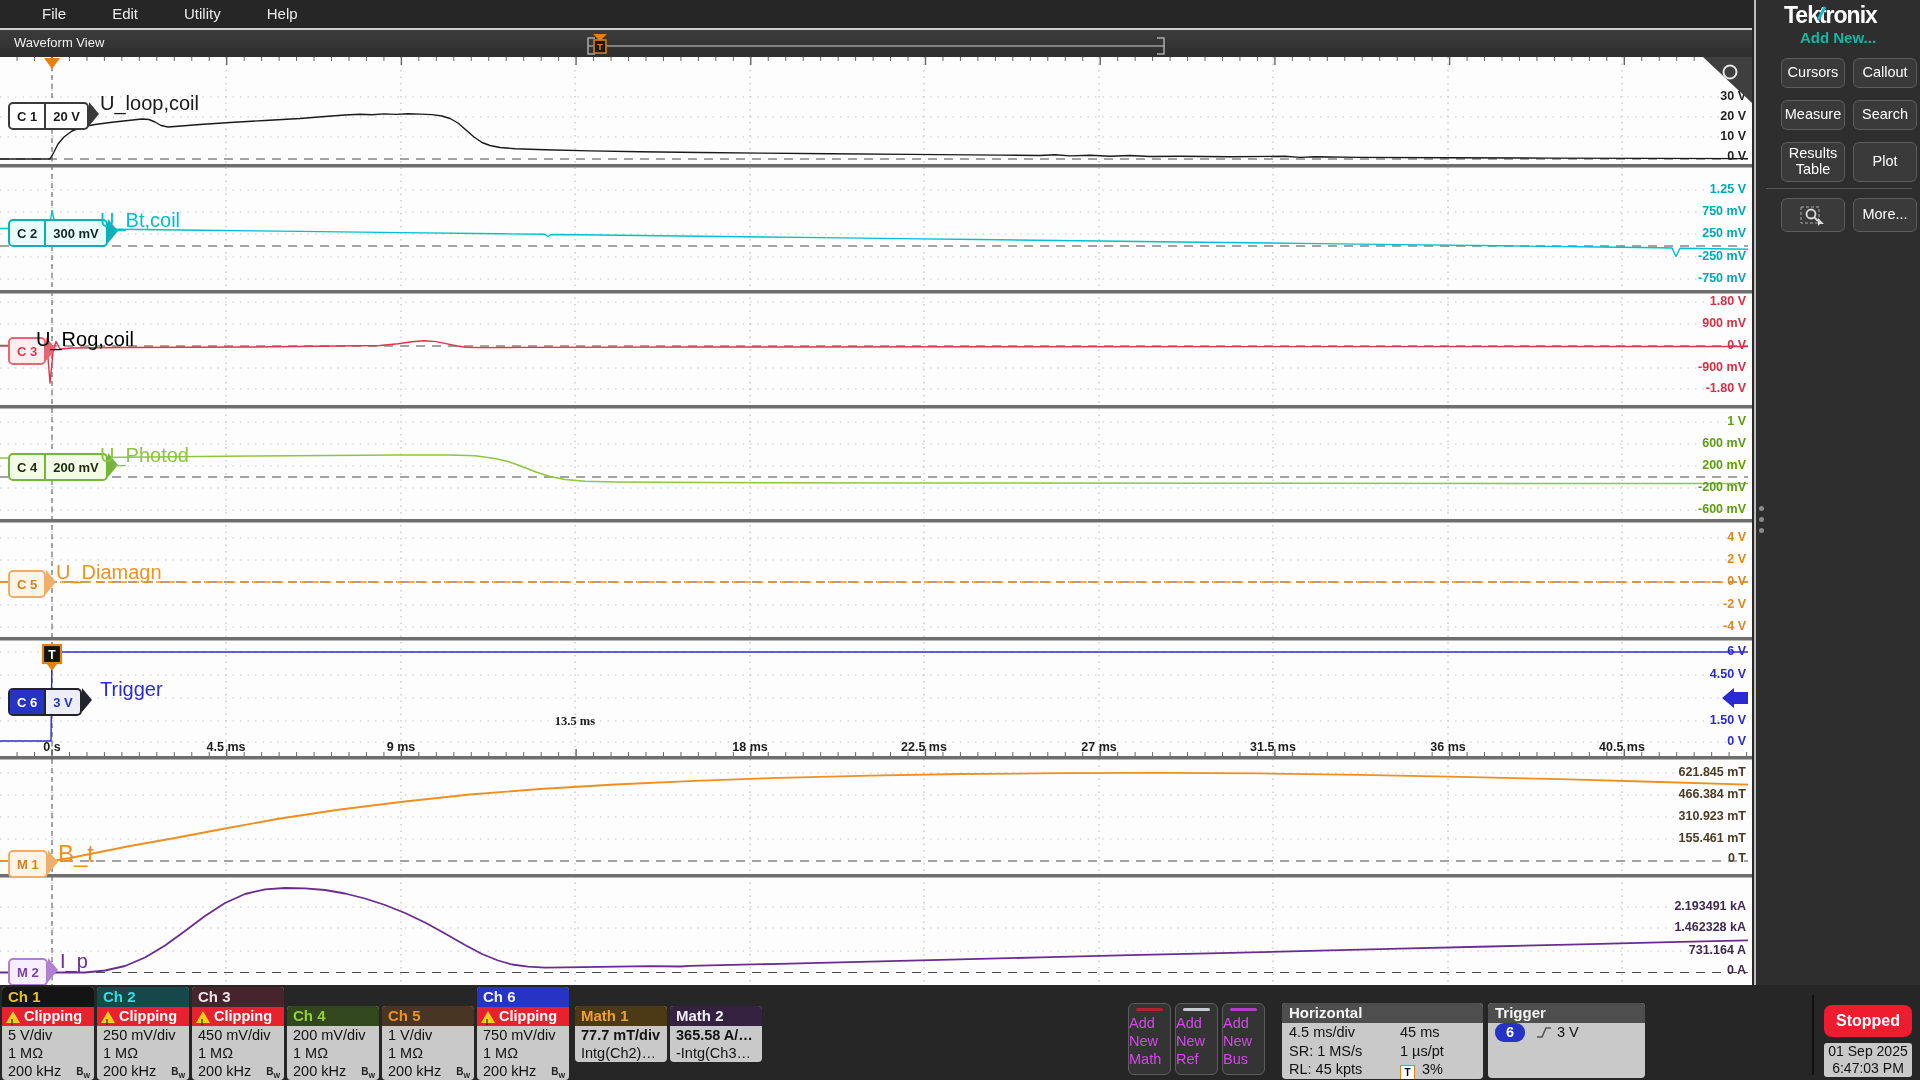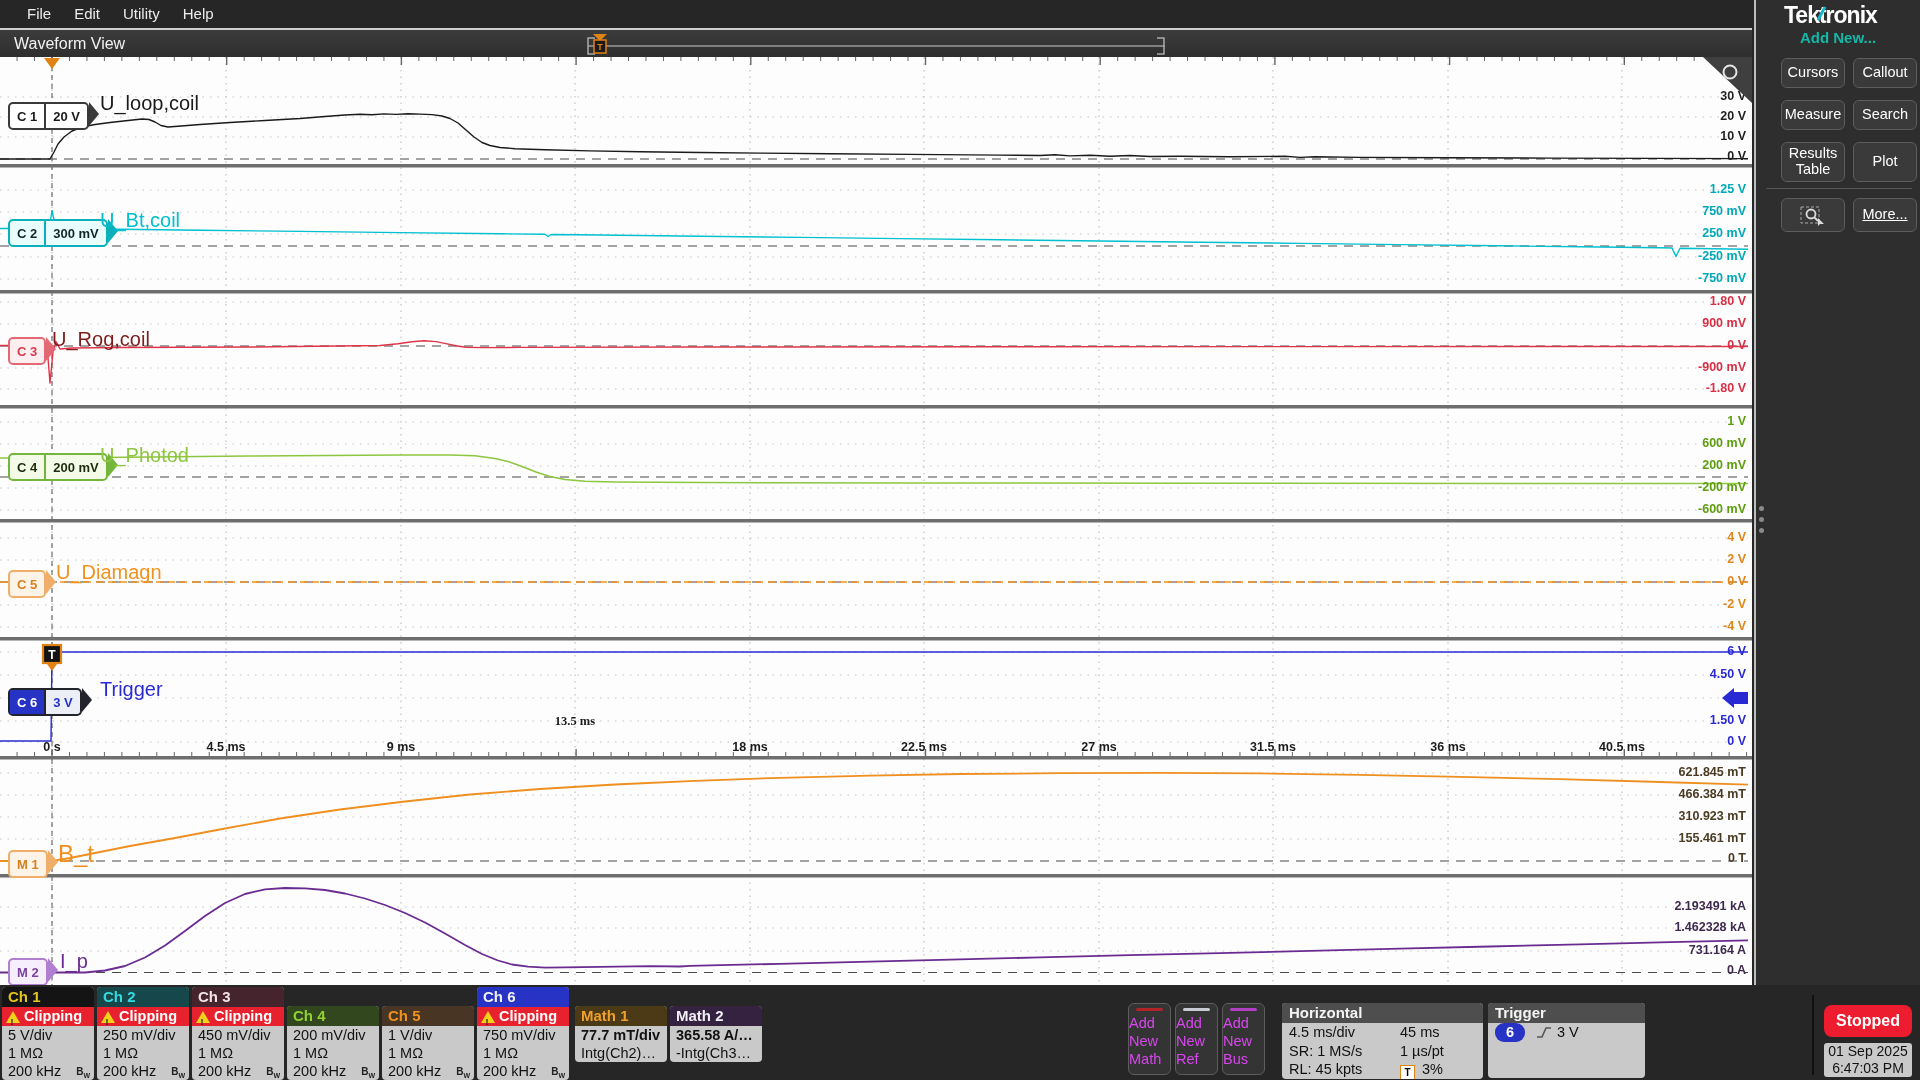--- a/index.html
+++ b/index.html
@@ -1,25 +1,25 @@
 <!DOCTYPE html>
 <html><head>
 <meta charset="utf-8">
 <style>
   html,body{margin:0;padding:0;background:#111;}
   #app{position:relative;width:1920px;height:1080px;overflow:hidden;
        font-family:"Liberation Sans",sans-serif;background:#262626;}
   
   #menubar{position:absolute;left:0;top:0;width:1752px;height:27px;background:#262626;
-           display:flex;align-items:center;gap:23px;padding-left:27px;box-sizing:border-box;}
+           display:flex;align-items:center;gap:46px;padding-left:42px;box-sizing:border-box;}
   .menu-item{color:#ececec;font-size:15px;cursor:default;}
   
   #titlebar{position:absolute;left:0;top:28px;width:1752px;height:29px;
             background:linear-gradient(#3c3c3c,#2e2e2e);border-top:2px solid #cfcfcf;box-sizing:border-box;}
-  #titlebar .wvtitle{position:absolute;left:14px;top:5px;color:#f2f2f2;font-size:16px;}
+  #titlebar .wvtitle{position:absolute;left:14px;top:5px;color:#f2f2f2;font-size:13px;}
   
   #plot{position:absolute;left:0;top:57px;width:1752px;height:928px;background:#fdfdfd;}
   #plot svg{position:absolute;left:0;top:0;}
   .scale-label{position:absolute;right:6px;font-size:12.5px;font-weight:bold;white-space:nowrap;}
   .time-label{position:absolute;width:90px;text-align:center;font-size:12.5px;font-weight:bold;color:#1b1b1b;}
   .trace-name{position:absolute;font-size:20px;font-weight:500;white-space:nowrap;}
   .ch-badge{position:absolute;display:flex;align-items:stretch;height:24px;border-radius:5px;
             font-size:13px;font-weight:bold;overflow:visible;}
   .ch-badge .cell{display:flex;align-items:center;justify-content:center;padding:0 7px;}
   .corner-zoom{position:absolute;width:49px;height:46px;background:#3f3f3f;
@@ -392,21 +392,21 @@
       <div class="trace-name" style="left: 100px; top: 152px; color: rgb(0, 192, 207);">U_Bt,coil</div>
       <div class="scale-label" style="top: 237px; color: rgb(216, 47, 69);">1.80 V</div>
       <div class="scale-label" style="top: 259px; color: rgb(216, 47, 69);">900 mV</div>
       <div class="scale-label" style="top: 281px; color: rgb(216, 47, 69);">0 V</div>
       <div class="scale-label" style="top: 303px; color: rgb(216, 47, 69);">-900 mV</div>
       <div class="scale-label" style="top: 324px; color: rgb(216, 47, 69);">-1.80 V</div>
       <div class="ch-badge" style="left: 8px; top: 280px; border: 2px solid rgb(226, 104, 116); background: rgb(253, 238, 240); color: rgb(212, 58, 78); position: absolute;">
         <span class="cell">C 3</span>
         <span style="width: 0px; height: 0px; border-top: 12px solid transparent; border-bottom: 12px solid transparent; border-left: 10px solid rgb(226, 104, 116); position: absolute; right: -12px; top: -2px;"></span>
       </div>
-      <div class="trace-name" style="left: 52px; top: 271px; color: #7f1d1d;">U_Rog,coil</div>
+      <div class="trace-name" style="left: 36px; top: 271px; color: #000000;">U_Rog,coil</div>
       <div class="scale-label" style="top: 357px; color: rgb(93, 158, 15);">1 V</div>
       <div class="scale-label" style="top: 379px; color: rgb(93, 158, 15);">600 mV</div>
       <div class="scale-label" style="top: 401px; color: rgb(93, 158, 15);">200 mV</div>
       <div class="scale-label" style="top: 423px; color: rgb(93, 158, 15);">-200 mV</div>
       <div class="scale-label" style="top: 445px; color: rgb(93, 158, 15);">-600 mV</div>
       <div class="ch-badge" style="left: 8px; top: 396px; border: 2px solid rgb(116, 182, 60); background: rgb(243, 251, 232); color: rgb(29, 42, 16); position: absolute;">
         <span class="cell">C 4</span>
         <span class="cell" style="border-left: 2px solid rgb(116, 182, 60);">200 mV</span>
         <span style="width: 0px; height: 0px; border-top: 12px solid transparent; border-bottom: 12px solid transparent; border-left: 10px solid rgb(116, 182, 60); position: absolute; right: -12px; top: -2px;"></span>
       </div>
@@ -482,21 +482,21 @@
       <div class="side-btn" style="left: 25px; top: 142px; width: 64px; height: 40px;">Results Table</div>
       <div class="side-btn" style="left: 97px; top: 142px; width: 64px; height: 40px;">Plot</div>
       <div class="side-btn" style="left: 25px; top: 198px; width: 64px; height: 34px;">
         <svg width="26" height="22">
           <rect x="1" y="3" width="18" height="16" fill="none" stroke="#aaa" stroke-dasharray="3 2"></rect>
           <circle cx="11" cy="10" r="4.5" fill="none" stroke="#ddd" stroke-width="1.8"></circle>
           <line x1="14" y1="13" x2="18" y2="17" stroke="#ddd" stroke-width="1.8"></line>
           <polygon points="18,14 24,20 20,20 18,22" fill="#ddd"></polygon>
         </svg>
       </div>
-      <div class="side-btn" style="left: 97px; top: 198px; width: 64px; height: 34px; text-decoration: underline;">More...</div>
+      <div class="side-btn" style="left: 97px; top: 198px; width: 64px; height: 34px;">More...</div>
     </div>
 
   <div id="bottombar">
     <div class="vsep" style="left:1812px"></div>
     <div id="stopped">Stopped</div>
     <div id="datetime">
       <div>01 Sep 2025</div>
       <div>6:47:03 PM</div>
     </div>
   <div class="bbadge" style="left: 2px; top: 2px;">

